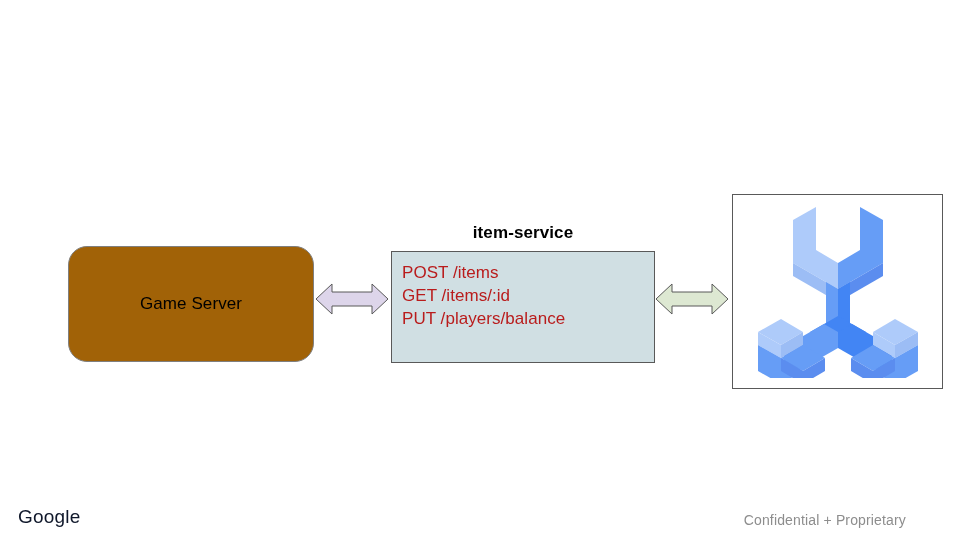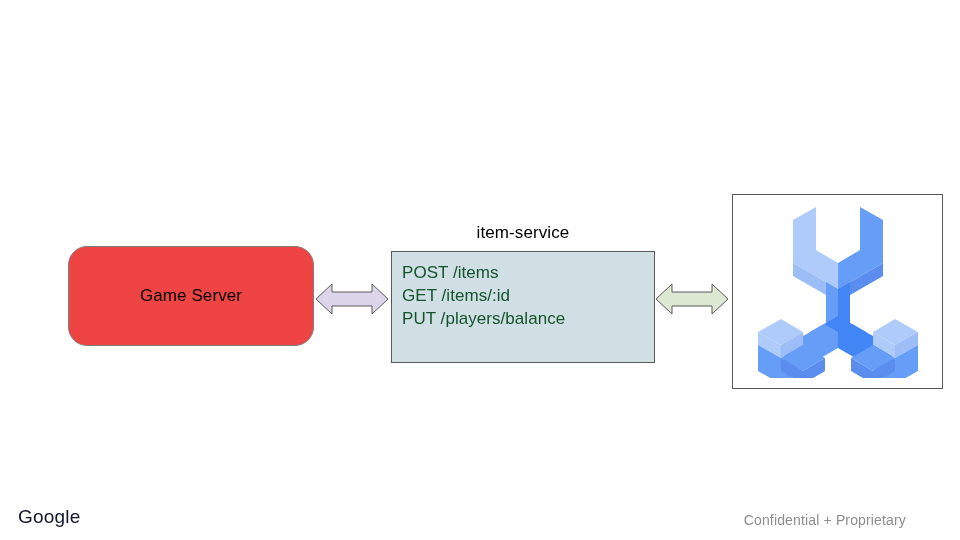--- a/index.html
+++ b/index.html
@@ -22,22 +22,22 @@
     inset: 0;
     background: #ffffff;
   }
 
   
   .game-server-box {
     position: absolute;
     left: 68px;
     top: 246px;
     width: 246px;
-    height: 100px;
-    background: #ef4444;
+    height: 116px;
+    background: #a16207;
     border: 1px solid #7f7f7f;
     border-radius: 19px;
     box-sizing: border-box;
     display: flex;
     align-items: center;
     justify-content: center;
   }
   .game-server-label {
     font-size: 17px;
     color: #000000;
@@ -46,21 +46,21 @@
   }
 
   
   .service-title {
     position: absolute;
     left: 391px;
     top: 223px;
     width: 264px;
     text-align: center;
     font-size: 17px;
-    font-weight: normal;
+    font-weight: bold;
     color: #000000;
     letter-spacing: 0.1px;
   }
   .service-box {
     position: absolute;
     left: 391px;
     top: 251px;
     width: 264px;
     height: 112px;
     background: #d0dfe3;
@@ -69,21 +69,21 @@
     padding: 9px 0 0 10px;
   }
   .endpoint-list {
     list-style: none;
     margin: 0;
     padding: 0;
   }
   .endpoint-item {
     font-size: 17px;
     line-height: 23px;
-    color: #14532d;
+    color: #b91c1c;
     white-space: nowrap;
     letter-spacing: 0.05px;
   }
 
   
   .arrow {
     position: absolute;
     top: 281px;
     width: 74px;
     height: 36px;

